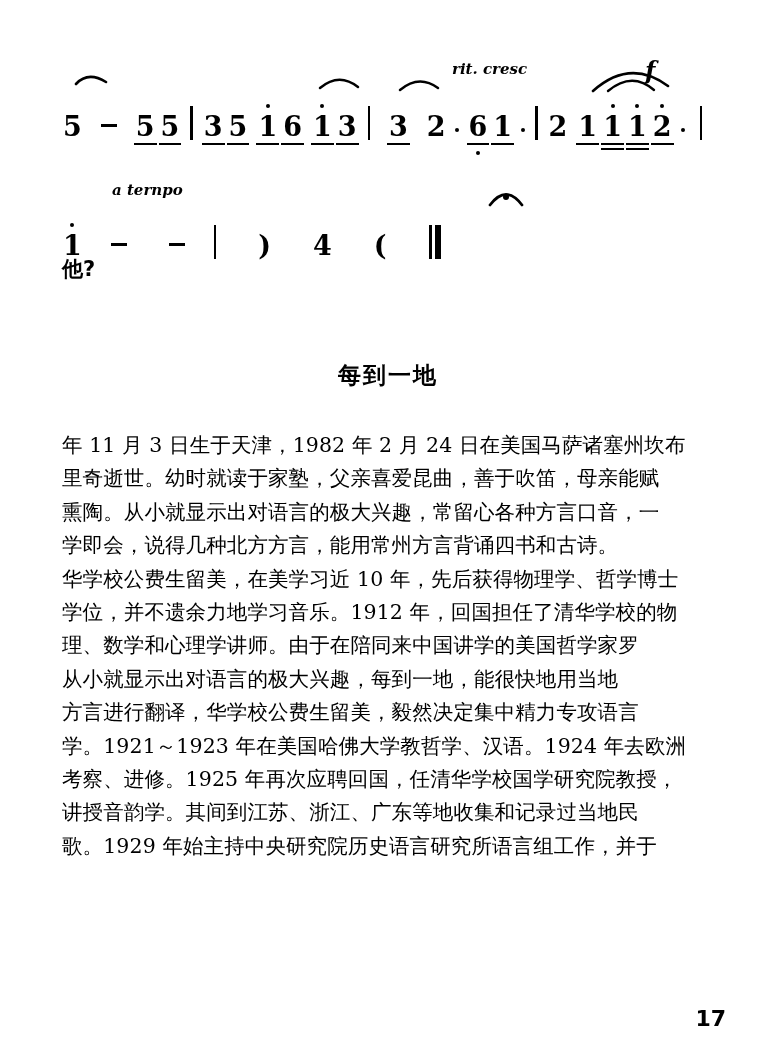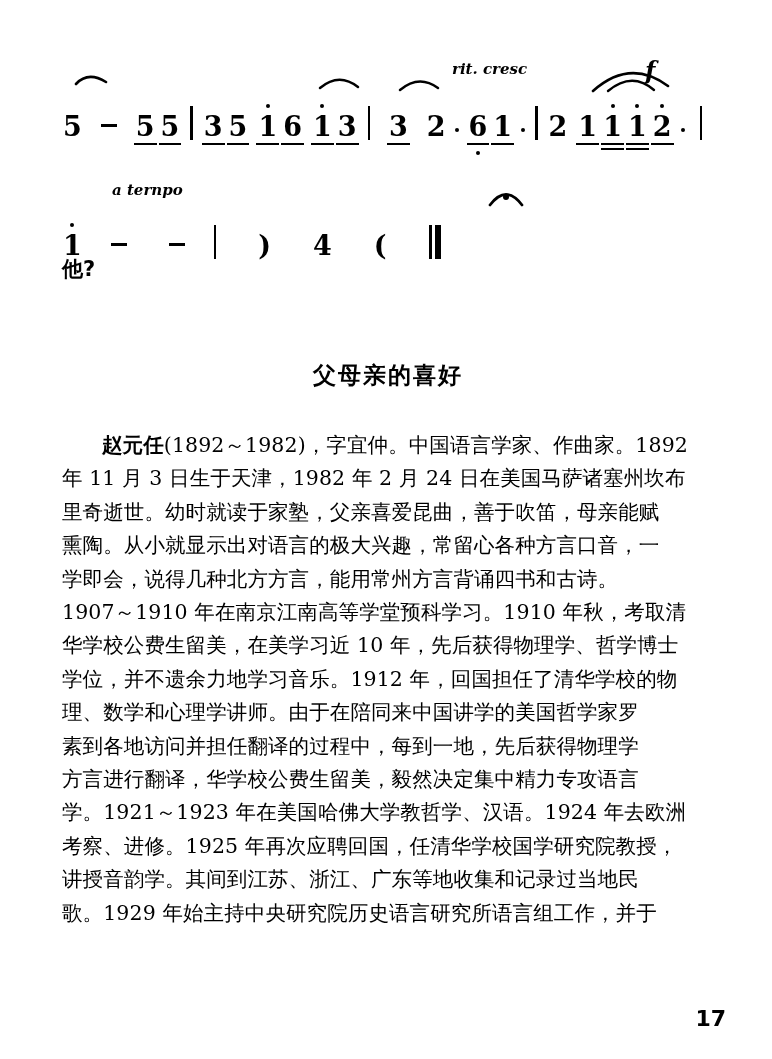--- a/index.html
+++ b/index.html
@@ -282,33 +282,31 @@
         <span class="note sp-xl">4</span>
         <span class="note sp-xl">(</span>
         <span class="note"><span class="barline-final"></span></span>
       </div>
 
       <div class="lyrics-row">他?</div>
     </div>
   </div>
 
   <div class="article">
-    <h2 class="article-title">父母亲的喜好</h2>
+    <h2 class="article-title">每到一地</h2>
 
     <p class="body-text">
-      <span class="body-line"><span class="indent"></span><span class="person-name">赵元任</span><span>(1892～1982)，字宜仲。中国语言学家、作曲家。1892</span></span>
       <span class="body-line">年 11 月 3 日生于天津，1982 年 2 月 24 日在美国马萨诸塞州坎布</span>
       <span class="body-line">里奇逝世。幼时就读于家塾，父亲喜爱昆曲，善于吹笛，母亲能赋</span>
       <span class="body-line">熏陶。从小就显示出对语言的极大兴趣，常留心各种方言口音，一</span>
       <span class="body-line">学即会，说得几种北方方言，能用常州方言背诵四书和古诗。</span>
-      <span class="body-line">1907～1910 年在南京江南高等学堂预科学习。1910 年秋，考取清</span>
       <span class="body-line">华学校公费生留美，在美学习近 10 年，先后获得物理学、哲学博士</span>
       <span class="body-line">学位，并不遗余力地学习音乐。1912 年，回国担任了清华学校的物</span>
       <span class="body-line">理、数学和心理学讲师。由于在陪同来中国讲学的美国哲学家罗</span>
-      <span class="body-line">素到各地访问并担任翻译的过程中，每到一地，先后获得物理学</span>
+      <span class="body-line">从小就显示出对语言的极大兴趣，每到一地，能很快地用当地</span>
       <span class="body-line">方言进行翻译，华学校公费生留美，毅然决定集中精力专攻语言</span>
       <span class="body-line">学。1921～1923 年在美国哈佛大学教哲学、汉语。1924 年去欧洲</span>
       <span class="body-line">考察、进修。1925 年再次应聘回国，任清华学校国学研究院教授，</span>
       <span class="body-line">讲授音韵学。其间到江苏、浙江、广东等地收集和记录过当地民</span>
       <span class="body-line">歌。1929 年始主持中央研究院历史语言研究所语言组工作，并于</span>
     </p>
   </div>
 
   <div class="page-number">17</div>
 </div>

